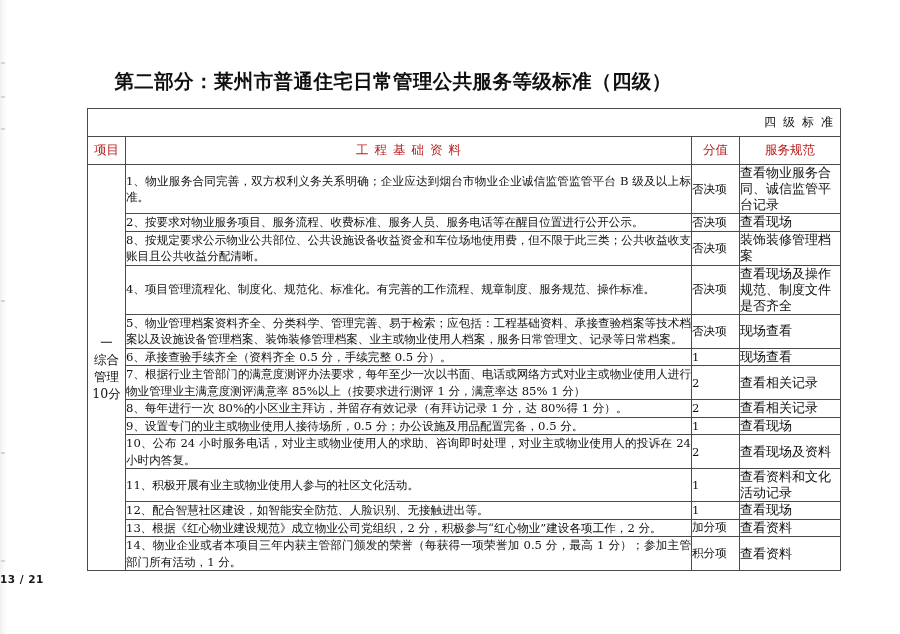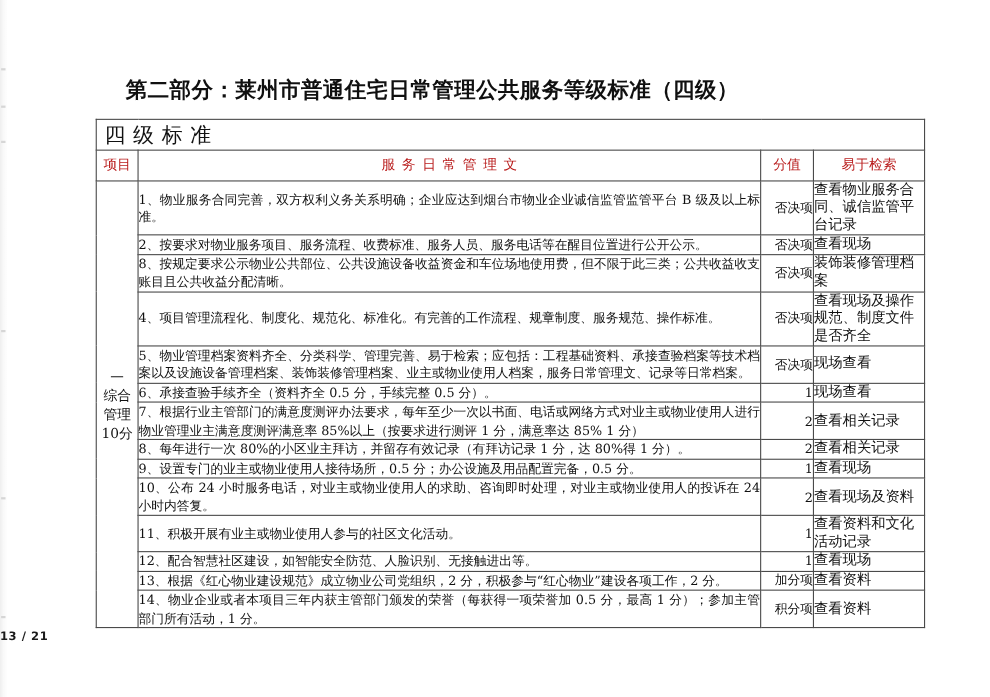--- a/index.html
+++ b/index.html
@@ -72,22 +72,22 @@
   .grade-table td, .grade-table th {
     border: 1px solid #4a4a4a;
     padding: 0;
     vertical-align: middle;
     font-weight: normal;
   }
 
   
   .banner-cell {
     height: 27px;
-    text-align: left;
-    font-size: 19px;
+    text-align: right;
+    font-size: 12px;
     letter-spacing: 7px;
     text-indent: 7px;
     font-family: "DejaVu Serif", "Liberation Serif", serif;
     color: #111;
   }
 
   
   .col-head {
     height: 27px;
     text-align: center;
@@ -114,21 +114,21 @@
     font-size: 11.6px;
     line-height: 16.5px;
     padding: 3px 5px 4px 6px;
     text-align: justify;
     text-justify: inter-ideograph;
     color: #111;
   }
 
   
   .score-cell {
-    text-align: right;
+    text-align: left;
     font-size: 11.6px;
     color: #111;
     padding: 2px 1px;
     white-space: nowrap;
   }
 
   
   .method-cell {
     font-size: 13px;
     line-height: 16px;
@@ -174,23 +174,23 @@
       <col style="width:48px">
       <col style="width:101px">
     </colgroup>
     <tbody>
       <tr>
         <td class="banner-cell" colspan="4">四级标准</td>
       </tr>
 
       <tr>
         <th class="col-head">项目</th>
-        <th class="col-head req">服务日常管理文</th>
+        <th class="col-head req">工程基础资料</th>
         <th class="col-head">分值</th>
-        <th class="col-head">易于检索</th>
+        <th class="col-head">服务规范</th>
       </tr>
 
       <tr>
         <td class="cat-cell" rowspan="14">
           <span class="cat-line">一</span>
           <span class="cat-line">综合</span>
           <span class="cat-line">管理</span>
           <span class="cat-line">10分</span>
         </td>
         <td class="req-cell">1、物业服务合同完善，双方权利义务关系明确；企业应达到烟台市物业企业诚信监管监管平台 B 级及以上标准。</td>

